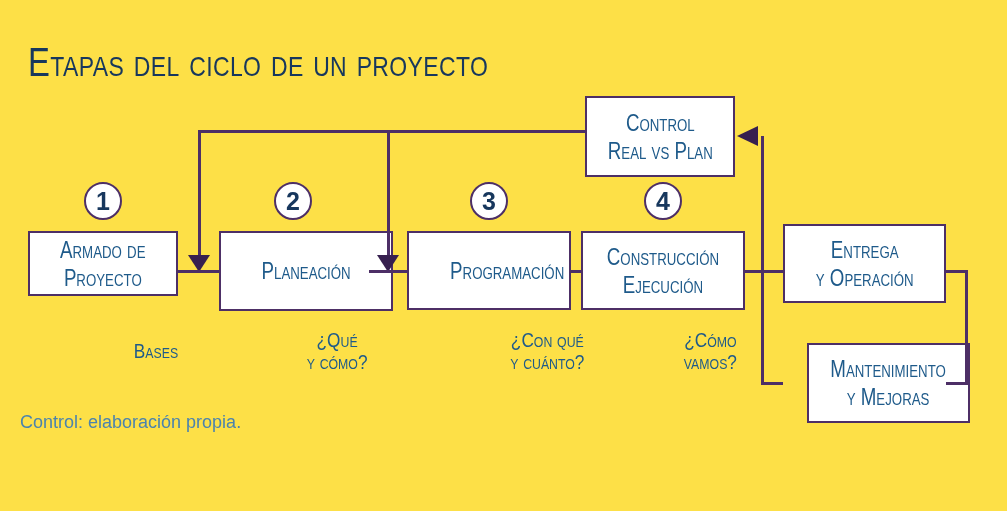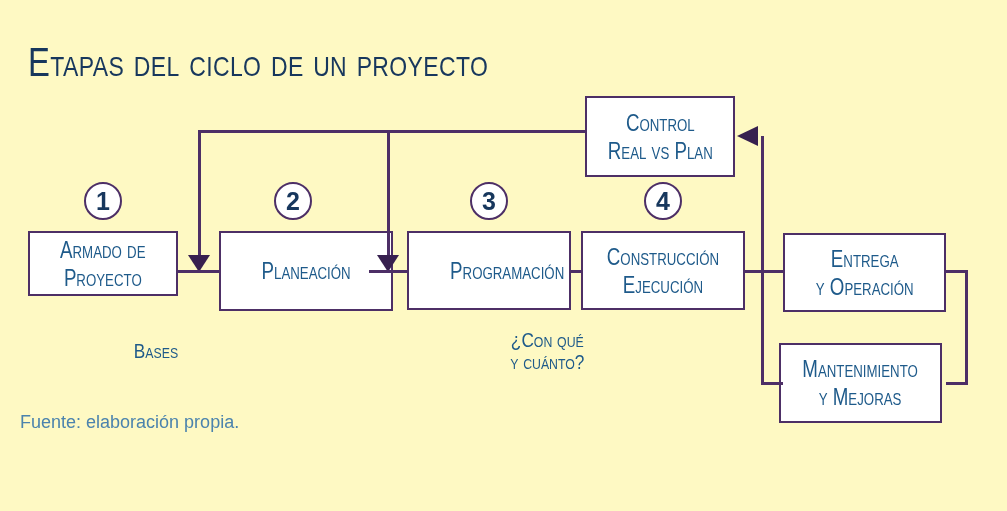--- a/index.html
+++ b/index.html
@@ -4,21 +4,21 @@
 <style>
   :root{
     --navy:#17375D;
     --steel:#1E5A8A;
     --outline:#4D2F66;
     --arrow:#37204F;
     --source:#4B83AD;
   }
   html,body{margin:0;padding:0;background:#fff;}
   body{font-family:"Liberation Sans","DejaVu Sans",sans-serif;}
-  .canvas{position:relative;width:1007px;height:511px;background:#fef9c3;overflow:hidden;}
+  .canvas{position:relative;width:1007px;height:511px;background:#fde047;overflow:hidden;}
 
   .title{
     position:absolute;left:28px;top:40px;
     font-size:40px;font-variant:small-caps;color:var(--navy);
     white-space:nowrap;transform:scaleX(0.82);transform-origin:left top;
     letter-spacing:0.5px;
   }
 
   .box{
     position:absolute;border:2.5px solid var(--outline);background:#fff;
@@ -111,28 +111,28 @@
     </div>
   </div>
 
   <div class="box" style="left:581px;top:231px;width:164px;height:79px;align-items:center;">
     <div class="lbl">
       <div>Construcción</div>
       <div>Ejecución</div>
     </div>
   </div>
 
-  <div class="box" style="left:783px;top:233px;width:163px;height:79px;">
+  <div class="box" style="left:783px;top:224px;width:163px;height:79px;">
     <div class="lbl">
       <div>Entrega</div>
       <div>y Operación</div>
     </div>
   </div>
 
-  <div class="box" style="left:779px;top:343px;width:163px;height:80px;">
+  <div class="box" style="left:807px;top:343px;width:163px;height:80px;">
     <div class="lbl">
       <div>Mantenimiento</div>
       <div>y Mejoras</div>
     </div>
   </div>
 
   <div class="line" style="left:198px;top:130px;width:387px;height:3px;"></div>
   <div class="line" style="left:198px;top:130px;width:3px;height:127px;"></div>
   <div class="line" style="left:387px;top:130px;width:3px;height:127px;"></div>
   <div class="arrow-down" style="left:188px;top:255px;"></div>
@@ -149,22 +149,34 @@
 
   <div class="line" style="left:946px;top:270px;width:22px;height:3px;"></div>
   <div class="line" style="left:965px;top:270px;width:3px;height:115px;"></div>
   <div class="line" style="left:946px;top:382px;width:22px;height:3px;"></div>
 
   <div class="sublabel" style="left:23px;">
     <div class="lbl">
       <div>Bases</div>
     </div>
   </div>
+  <div class="sublabel" style="left:214px;">
+    <div class="lbl">
+      <div>¿Qué</div>
+      <div>y cómo?</div>
+    </div>
+  </div>
   <div class="sublabel" style="left:433px;">
     <div class="lbl">
       <div>¿Con qué</div>
       <div>y cuánto?</div>
     </div>
   </div>
+  <div class="sublabel" style="left:583px;">
+    <div class="lbl">
+      <div>¿Cómo</div>
+      <div>vamos?</div>
+    </div>
+  </div>
 
-  <div class="source-note">Fuente: elaboración propia.</div>
+  <div class="source-note">Control: elaboración propia.</div>
 
 </div>
 
 </body></html>

